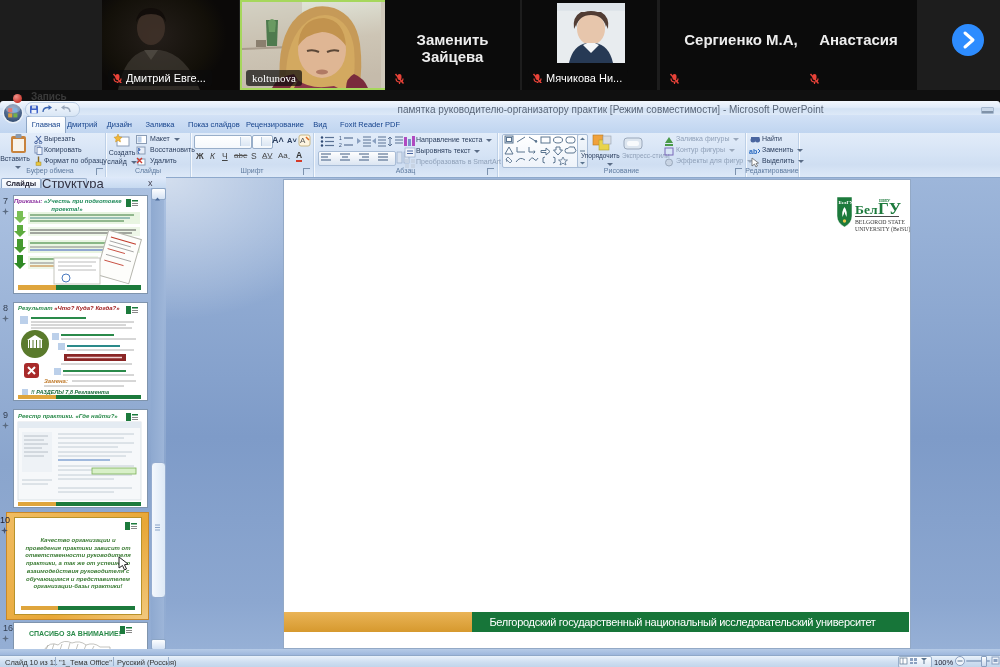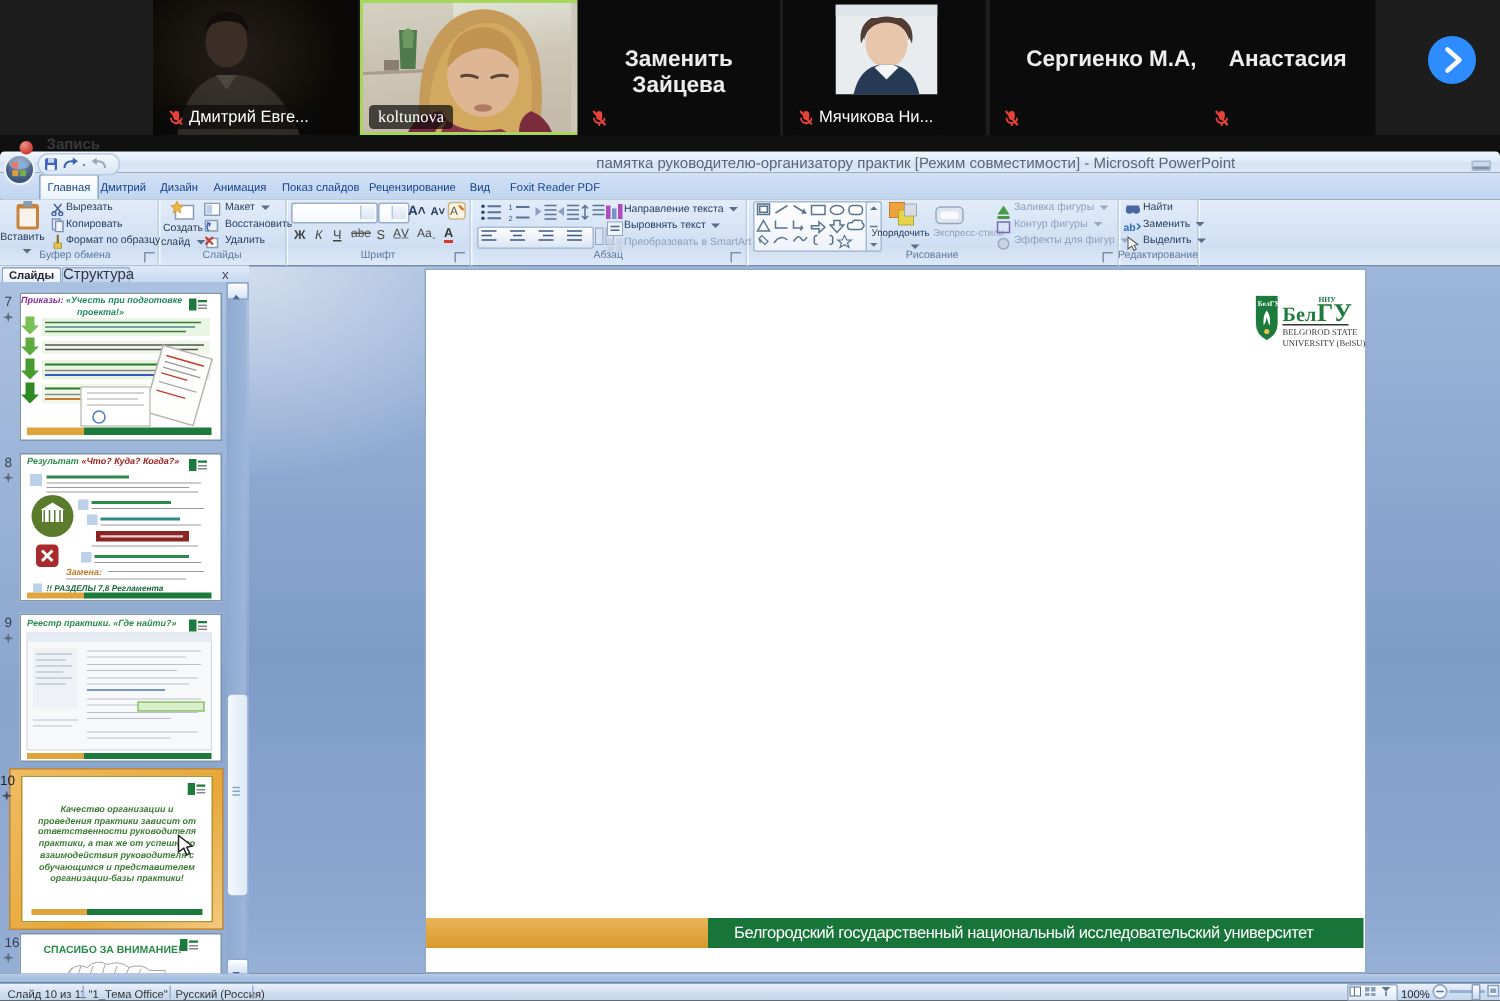--- a/index.html
+++ b/index.html
@@ -182,21 +182,21 @@
         <stop offset="0%" stop-color="#7c94b8"></stop>
           <stop offset="100%" stop-color="#2a4468"></stop>
       </radialGradient>
       </defs>
     </svg>
   </div>
   <div id="tabrow"></div>
   <div id="tabactive">Главная</div>
   <div class="tab" style="left:67px;width:28px;">Дмитрий</div>
   <div class="tab" style="left:104px;width:28px;text-align:right;">Дизайн</div>
-  <div class="tab" style="left:141px;width:38px;">Анимация</div>
+  <div class="tab" style="left:141px;width:38px;">Заливка</div>
   <div class="tab" style="left:188px;width:50px;">Показ слайдов</div>
   <div class="tab" style="left:246px;width:56px;">Рецензирование</div>
   <div class="tab" style="left:310px;width:20px;">Вид</div>
   <div class="tab" style="left:340px;width:46px;">Foxit Reader PDF</div>
   <div id="ribbon"></div>
 
   <div class="group" style="left:0;width:105px;"></div>
   <div class="group" style="left:106px;width:84px;"></div>
   <div class="group" style="left:191px;width:122px;"></div>
   <div class="group" style="left:314px;width:183px;"></div>
@@ -446,21 +446,21 @@
       <text x="22" y="34.5" font-size="5.8" fill="#3a3a3a" font-family="Liberation Serif">UNIVERSITY (BelSU)</text>
     </svg>
 
 
     <div style="position:absolute;left:0;top:432px;width:188px;height:20px;background:linear-gradient(#eab457,#d6992e);"></div>
     <div style="position:absolute;left:188px;top:432px;width:437px;height:20px;background:#177539;"></div>
     <div style="position:absolute;left:188px;top:435px;width:421px;height:15px;font-size:11px;letter-spacing:-0.3px;color:#fff;line-height:15px;text-align:center;white-space:nowrap;">Белгородский государственный национальный исследовательский университет</div>
   </div>
   <div id="ptabs"></div>
   <div id="ptabSl" style="position:absolute;left:1px;top:178px;width:38px;height:10px;background:linear-gradient(#fdfeff,#e8f0fa);border:1px solid #8da6c6;border-bottom:none;border-radius:2px 2px 0 0;font-size:7.5px;font-weight:bold;color:#223;text-align:center;line-height:10px;">Слайды</div>
-  <div id="ptabSt" style="position:absolute;left:41px;top:178px;width:44px;height:10px;background:linear-gradient(#d4e2f4,#bcd2ec);border:1px solid #9ab0cc;border-bottom:none;border-radius:2px 2px 0 0;font-size:10px;color:#334;text-align:center;line-height:10px;">Структура</div>
+  <div id="ptabSt" style="position:absolute;left:41px;top:178px;width:44px;height:10px;background:linear-gradient(#d4e2f4,#bcd2ec);border:1px solid #9ab0cc;border-bottom:none;border-radius:2px 2px 0 0;font-size:13px;color:#334;text-align:center;line-height:10px;">Структура</div>
   <div style="position:absolute;left:148px;top:179px;width:8px;height:8px;font-size:9px;color:#445;line-height:8px;">x</div>
   <div id="panel"></div>
 
   <div class="thumbno" style="left:3px;top:196px;">7</div>
 <svg width="7" height="7" style="position:absolute;left:2px;top:208px">
     <path d="M3.5,0 L4.3,2.7 L7,3.5 L4.3,4.3 L3.5,7 L2.7,4.3 L0,3.5 L2.7,2.7 Z" fill="#5a6a80"></path>
   </svg>
   <div class="thumb" id="th7" style="top:195px;">
     <div class="mini" style="left:0;top:2px;width:106px;text-align:center;font-size:6px;color:#8a2d9e;">Приказы: <span style="color:#1f8a5a">«Учесть при подготовке</span></div>
     <div class="mini" style="left:0;top:10px;width:106px;text-align:center;font-size:6px;color:#1f8a5a;">проекта!»</div>

